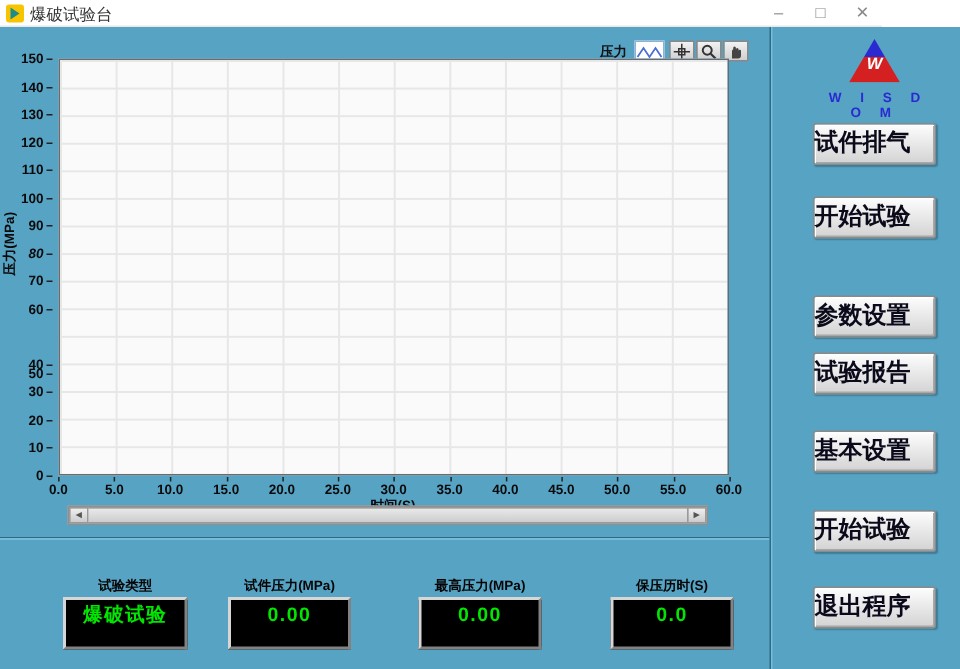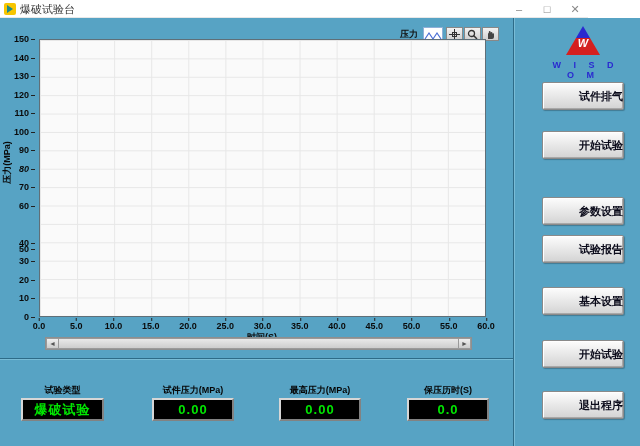--- a/index.html
+++ b/index.html
@@ -80,39 +80,39 @@
   .logo-w { position:absolute; left:0; top:11px; width:34px; text-align:center;
     color:#fff; font-size:11px; font-weight:700; font-style:italic; }
   .logo-text { position:absolute; left:0; top:34px; width:82px; text-align:center;
     color:#2a2ad0; font-size:9px; font-weight:700; letter-spacing:5px; text-indent:5px; }
 
   #side-buttons .side-btn, .push-btn {
     position:absolute; left:542px; width:82px; height:28px;
     background:linear-gradient(#fdfdfd,#d3d3d3);
     border:1px solid #8a8a8a; border-radius:2px;
     box-shadow:inset 1px 1px 0 #ffffff, inset -1px -1px 0 #a8a8a8, 1px 1px 1px rgba(0,0,0,.25);
-    font-size:11px; font-weight:700; color:#0a0a1a; text-align:right;
+    font-size:16px; font-weight:700; color:#0a0a1a; text-align:left;
     line-height:26px; font-family:inherit; }
   #side-buttons .side-btn:nth-child(1){ top:64px; }
   #side-buttons .side-btn:nth-child(2){ top:113px; }
   #side-buttons .side-btn:nth-child(3){ top:179px; }
   #side-buttons .side-btn:nth-child(4){ top:217px; }
   #side-buttons .side-btn:nth-child(5){ top:269px; }
   #side-buttons .side-btn:nth-child(6){ top:322px; }
   #side-buttons .side-btn:nth-child(7){ top:373px; }
 
   
   #status-fields .field { position:absolute; top:366px; }
-  #status-fields .field:nth-child(1){ left:21px;  width:83px; }
+  #status-fields .field:nth-child(1){ left:42px;  width:83px; }
   #status-fields .field:nth-child(2){ left:152px; width:82px; }
   #status-fields .field:nth-child(3){ left:279px; width:82px; }
   #status-fields .field:nth-child(4){ left:407px; width:82px; }
   .field-label { display:block; text-align:center; font-size:9px; font-weight:700;
     color:#050505; height:12px; }
-  .field-display { display:block; margin-top:2px; height:23px; background:#000;
+  .field-display { display:block; margin-top:2px; height:35px; background:#000;
     border:2px outset #d6d6d6; color:#00e600; font-size:13px; font-weight:700;
     text-align:center; line-height:19px; letter-spacing:1px; }
 </style>
 </head>
 <body>
 
 <div class="titlebar">
   <span class="app-icon"></span>
   <span class="win-title">爆破试验台</span>
   <span class="win-controls" id="win-controls">

